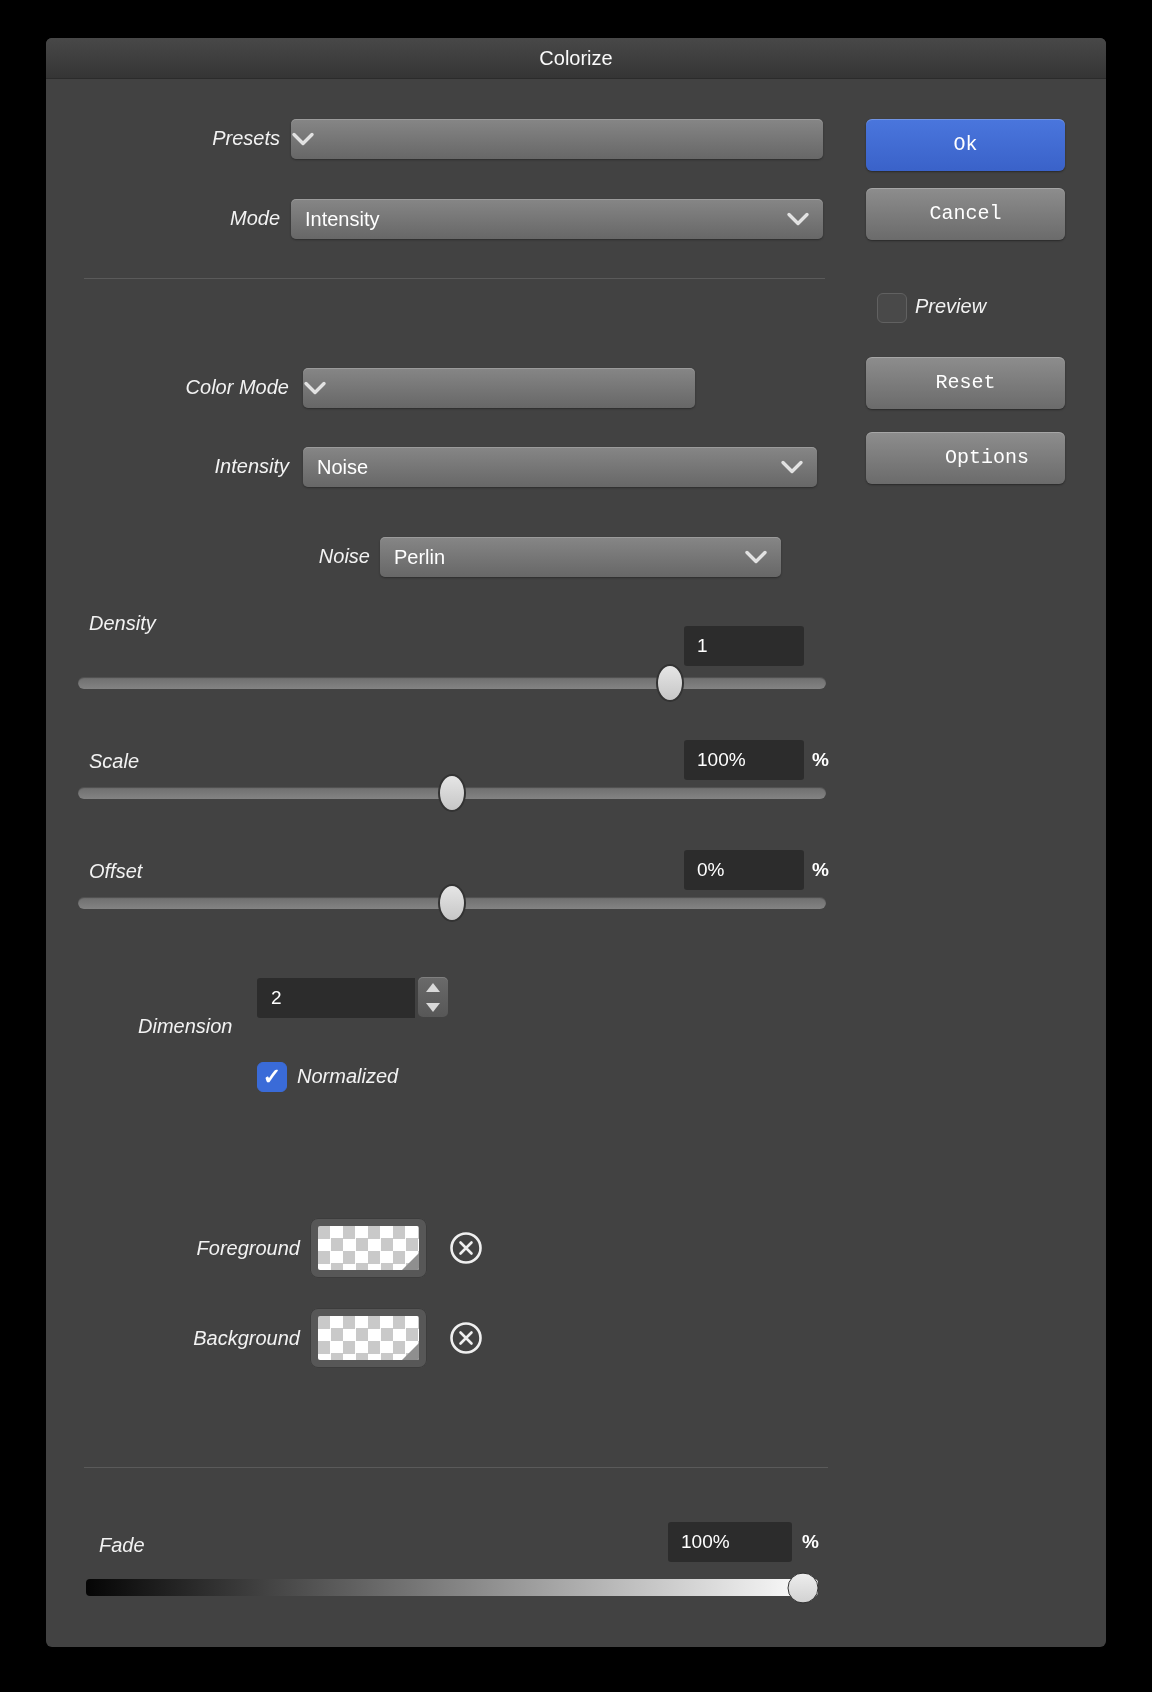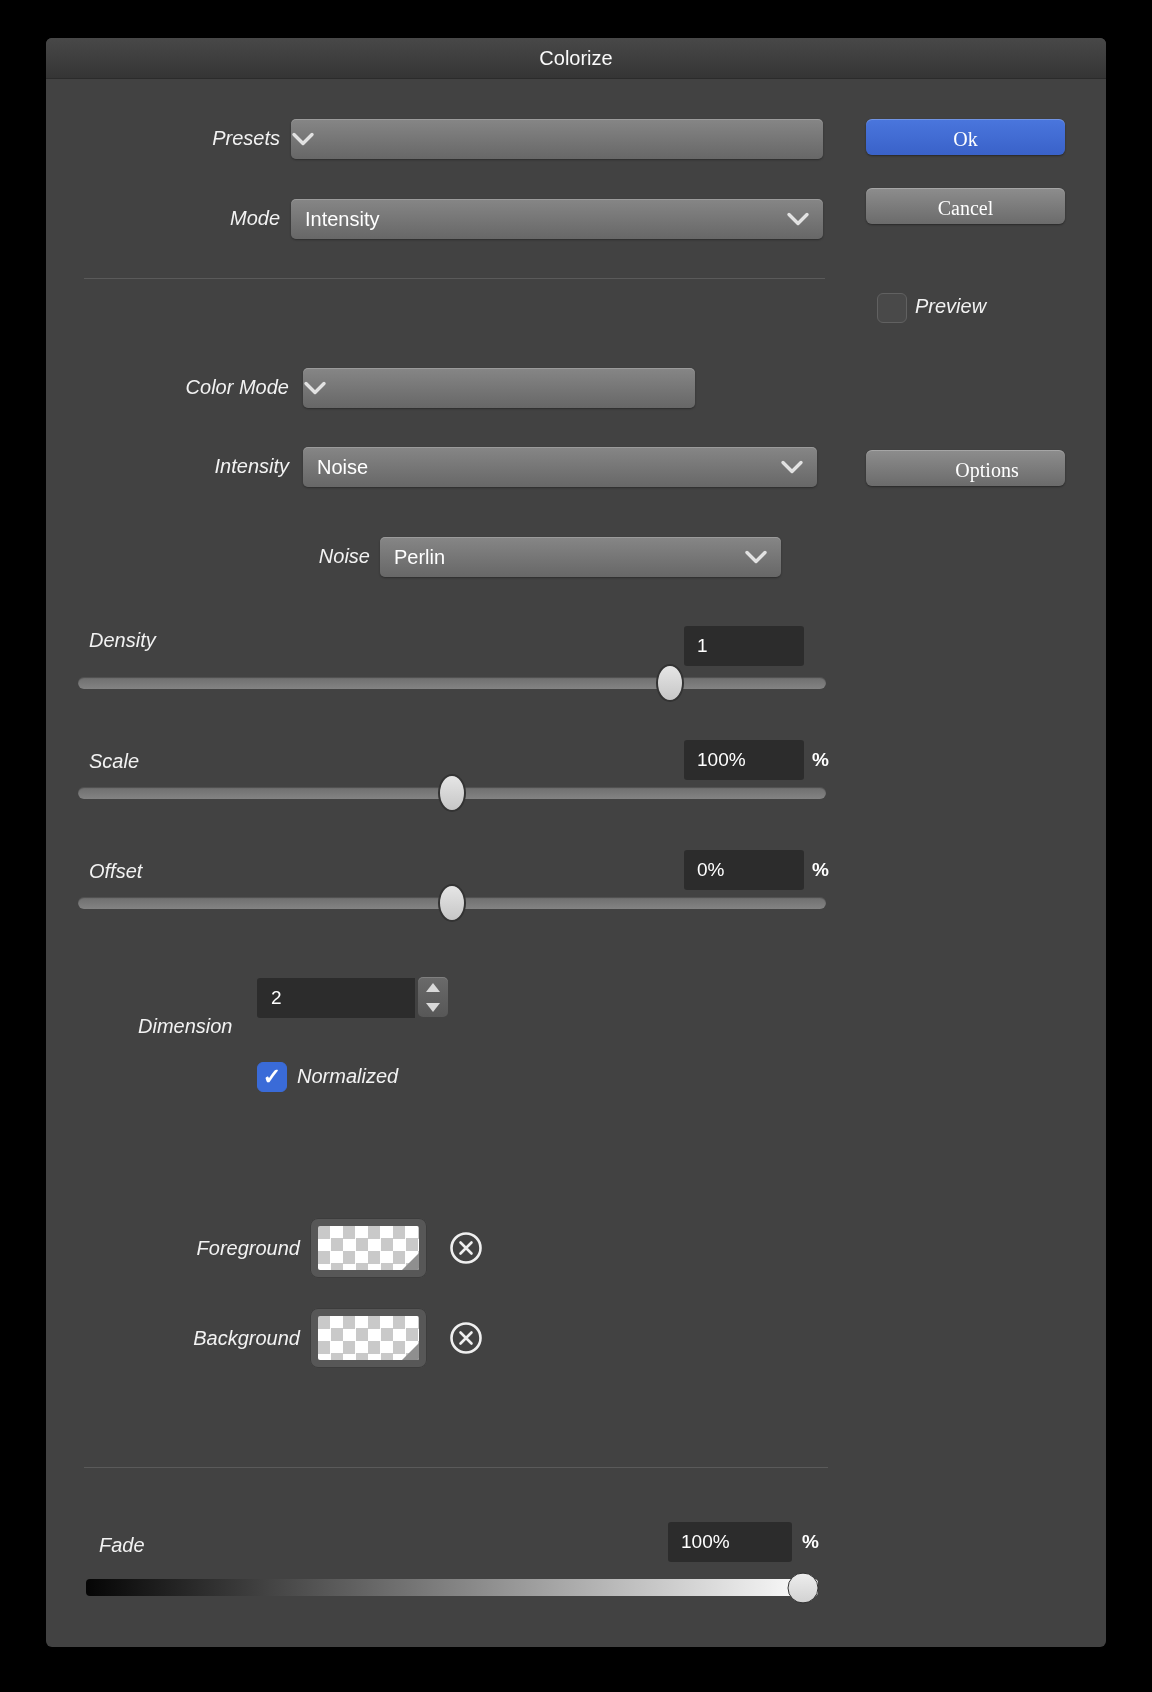--- a/index.html
+++ b/index.html
@@ -22,24 +22,24 @@
   .r{text-align:right;}
   .dd{
     position:absolute;height:40px;border-radius:5px;
     background:linear-gradient(180deg,#868686,#676767);
     box-shadow:inset 0 1px 0 rgba(255,255,255,.18), 0 1px 2px rgba(0,0,0,.35);
     display:flex;align-items:center;cursor:default;
   }
   .dd-text{font-size:20px;color:#fff;padding-left:14px;flex:1;}
   .dd .chev{margin-right:13px;display:flex;align-items:center;}
   .btn{
-    position:absolute;width:199px;height:36px;border:none;border-radius:6px;
+    position:absolute;width:199px;height:52px;border:none;border-radius:6px;
     background:linear-gradient(180deg,#8d8d8d,#6b6b6b);
     box-shadow:inset 0 1px 0 rgba(255,255,255,.22), 0 1px 2px rgba(0,0,0,.4);
-    color:#fff;font-size:20px;font-family:Liberation Serif, serif;text-align:center;line-height:40px;padding:0;
+    color:#fff;font-size:20px;font-family:Liberation Mono, monospace;text-align:center;line-height:40px;padding:0;
   }
   .btn.blue{background:linear-gradient(180deg,#4a76dd,#3a62c9);}
   .divider{position:absolute;height:1px;background:#5a5a5a;}
   .checkbox{
     position:absolute;width:30px;height:30px;border-radius:6px;
     background:#494949;border:1px solid #616161;box-sizing:border-box;
     display:flex;align-items:center;justify-content:center;
   }
   .checkbox.checked{background:#3a6bd8;border-color:#3a6bd8;}
   .checkbox .mark{color:#fff;font-size:22px;font-weight:bold;line-height:1;}
@@ -122,21 +122,22 @@
     </span>
   </div>
   <button class="btn" style="left:820px;top:150px;">Cancel</button>
 
   <div class="divider" style="left:38px;top:240px;width:741px;"></div>
 
   <div class="checkbox" style="left:831px;top:255px;">
     <span class="mark"></span>
   </div>
   <div class="lbl" style="left:869px;top:257px;">Preview</div>
-  <button class="btn" style="left:820px;top:412px;padding-left:43px;">Options</button>
+  <button class="btn" style="left:820px;top:319px;">Reset</button>
+  <button class="btn" style="left:820px;top:394px;padding-left:43px;">Options</button>
 
   <div class="lbl r" style="left:40px;width:203px;top:338px;">Color Mode</div>
   <div class="dd" style="left:257px;top:330px;width:392px;">
     <span class="chev">
       <svg width="24" height="14" viewBox="0 0 24 14">
           <path d="M3 2.5 L12 11.5 L21 2.5" stroke="#e2e2e2" stroke-width="3.4" fill="none" stroke-linecap="round" stroke-linejoin="round"></path>
         </svg>
     </span>
   </div>
 
@@ -153,21 +154,21 @@
   <div class="lbl r" style="left:140px;width:184px;top:507px;">Noise</div>
   <div class="dd" style="left:334px;top:499px;width:401px;">
     <span class="dd-text">Perlin</span>
     <span class="chev">
       <svg width="24" height="14" viewBox="0 0 24 14">
           <path d="M3 2.5 L12 11.5 L21 2.5" stroke="#e2e2e2" stroke-width="3.4" fill="none" stroke-linecap="round" stroke-linejoin="round"></path>
         </svg>
     </span>
   </div>
 
-  <div class="lbl" style="left:43px;top:591px;">Density</div>
+  <div class="lbl" style="left:43px;top:574px;">Density</div>
   <div class="valbox" style="left:638px;top:588px;width:120px;">1</div>
   <div class="track" style="left:32px;top:639px;width:748px;">
     <div class="thumb" style="left: 79.2%;"></div>
   </div>
 
   <div class="lbl" style="left:43px;top:712px;">Scale</div>
   <div class="valbox" style="left:638px;top:702px;width:120px;">100%</div>
   <div class="unit" style="left:766px;top:711px;">%</div>
   <div class="track" style="left:32px;top:749px;width:748px;">
     <div class="thumb" style="left: 50%;"></div>

